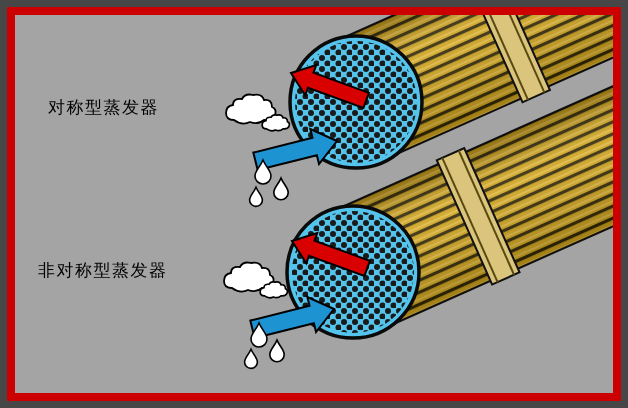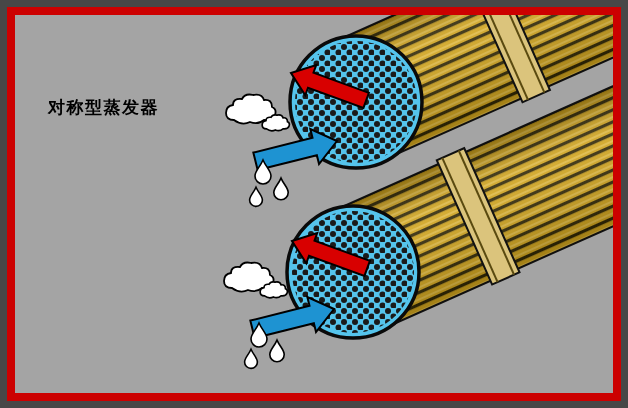--- a/index.html
+++ b/index.html
@@ -6,21 +6,21 @@
   .stage{
     position:relative;
     width:628px;height:408px;
     overflow:hidden;
     font-family:"DejaVu Sans",sans-serif;
   }
   .stage svg{position:absolute;left:0;top:0;}
   .evap-label{
     position:absolute;
     font-size:17px;
-    font-weight:bold;
+    font-weight:normal;
     color:#000;
     letter-spacing:1.5px;
     white-space:nowrap;
     z-index:5;
   }
   #label-symmetric{left:48px;top:96px;}
   #label-asymmetric{left:38px;top:259px;}
 </style>
 </head>
 <body>
@@ -115,14 +115,15 @@
       <g fill="#ffffff" stroke="#000">
         <use href="#drop" transform="translate(259,334)" stroke-width="1.6"></use>
         <use href="#drop" transform="translate(277,350) scale(0.9)" stroke-width="1.8"></use>
         <use href="#drop" transform="translate(251,358) scale(0.8)" stroke-width="2"></use>
       </g>
     </g>
   </svg>
 
   <div id="label-symmetric" class="evap-label">对称型蒸发器</div>
 
+  <div id="label-asymmetric" class="evap-label">非对称型蒸发器</div>
 
 </div>
 
 </body></html>

